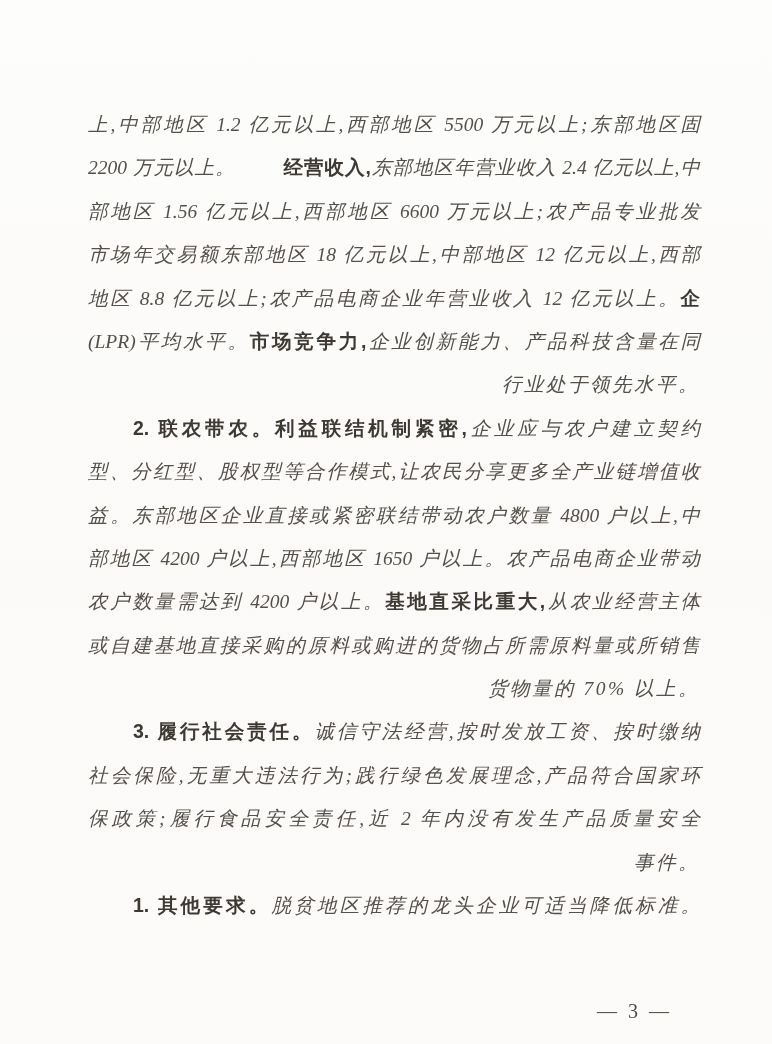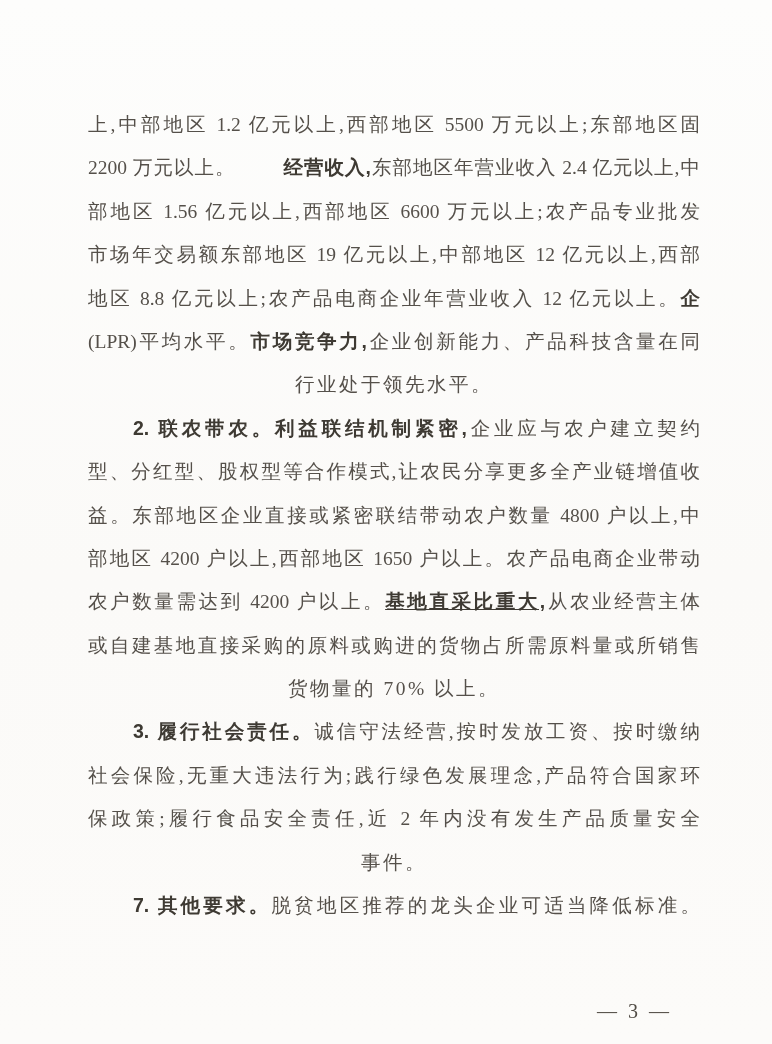--- a/index.html
+++ b/index.html
@@ -29,63 +29,64 @@
     line-height: 43.4px;
     font-size: 19.5px;
     white-space: normal;
     color: #55504a;
   }
   .line.justify {
     text-align: justify;
     text-align-last: justify;
   }
   .line.plain {
-    text-align: center;
+    text-align: right;
     letter-spacing: 2.5px;
   }
   .line.indent {
     text-indent: 45px;
   }
   .run-bold {
     font-weight: 700;
     color: #3e3a33;
     font-family: "Liberation Sans", "DejaVu Sans", sans-serif;
   }
   .run-normal {
     font-weight: 400;
+    font-style: italic;
   }
   .page-number {
     position: absolute;
     right: 100px;
     top: 1000px;
     font-size: 20px;
     letter-spacing: 3px;
     color: #514c45;
     font-family: "Liberation Serif", "DejaVu Serif", serif;
   }
 </style>
 </head>
 <body>
 
 <div class="page" style="color: rgb(85, 80, 74);">
   <div class="text-block" id="doc-body">
       <div class="line justify"><span class="run-normal">上,中部地区 1.2 亿元以上,西部地区 5500 万元以上;东部地区固</span></div>
       <div class="line justify"><span class="run-normal">2200 万元以上。</span><span class="run-bold" style="color: rgb(62, 58, 51); margin-left: 48px;">经营收入,</span><span class="run-normal">东部地区年营业收入 2.4 亿元以上,中</span></div>
       <div class="line justify"><span class="run-normal">部地区 1.56 亿元以上,西部地区 6600 万元以上;农产品专业批发</span></div>
-      <div class="line justify"><span class="run-normal">市场年交易额东部地区 19 亿元以上,中部地区 12 亿元以上,西部</span></div>
+      <div class="line justify"><span class="run-normal">市场年交易额东部地区 18 亿元以上,中部地区 12 亿元以上,西部</span></div>
       <div class="line justify"><span class="run-normal">地区 8.8 亿元以上;农产品电商企业年营业收入 12 亿元以上。</span><span class="run-bold" style="color: rgb(62, 58, 51);">企</span></div>
       <div class="line justify"><span class="run-normal">(LPR)平均水平。</span><span class="run-bold" style="color: rgb(62, 58, 51);">市场竞争力,</span><span class="run-normal">企业创新能力、产品科技含量在同</span></div>
       <div class="line plain"><span class="run-normal">行业处于领先水平。</span></div>
       <div class="line justify indent"><span class="run-bold" style="color: rgb(62, 58, 51);">2. 联农带农。利益联结机制紧密,</span><span class="run-normal">企业应与农户建立契约</span></div>
       <div class="line justify"><span class="run-normal">型、分红型、股权型等合作模式,让农民分享更多全产业链增值收</span></div>
       <div class="line justify"><span class="run-normal">益。东部地区企业直接或紧密联结带动农户数量 4800 户以上,中</span></div>
       <div class="line justify"><span class="run-normal">部地区 4200 户以上,西部地区 1650 户以上。农产品电商企业带动</span></div>
-      <div class="line justify"><span class="run-normal">农户数量需达到 4200 户以上。</span><span class="run-bold" style="color: rgb(62, 58, 51); text-decoration: underline;">基地直采比重大,</span><span class="run-normal">从农业经营主体</span></div>
+      <div class="line justify"><span class="run-normal">农户数量需达到 4200 户以上。</span><span class="run-bold" style="color: rgb(62, 58, 51);">基地直采比重大,</span><span class="run-normal">从农业经营主体</span></div>
       <div class="line justify"><span class="run-normal">或自建基地直接采购的原料或购进的货物占所需原料量或所销售</span></div>
       <div class="line plain"><span class="run-normal">货物量的 70% 以上。</span></div>
       <div class="line justify indent"><span class="run-bold" style="color: rgb(62, 58, 51);">3. 履行社会责任。</span><span class="run-normal">诚信守法经营,按时发放工资、按时缴纳</span></div>
       <div class="line justify"><span class="run-normal">社会保险,无重大违法行为;践行绿色发展理念,产品符合国家环</span></div>
       <div class="line justify"><span class="run-normal">保政策;履行食品安全责任,近 2 年内没有发生产品质量安全</span></div>
       <div class="line plain"><span class="run-normal">事件。</span></div>
-      <div class="line justify indent"><span class="run-bold" style="color: rgb(62, 58, 51);">7. 其他要求。</span><span class="run-normal">脱贫地区推荐的龙头企业可适当降低标准。</span></div>
+      <div class="line justify indent"><span class="run-bold" style="color: rgb(62, 58, 51);">1. 其他要求。</span><span class="run-normal">脱贫地区推荐的龙头企业可适当降低标准。</span></div>
     </div>
   <div class="page-number">— 3 —</div>
 </div>
 
 </body></html>

